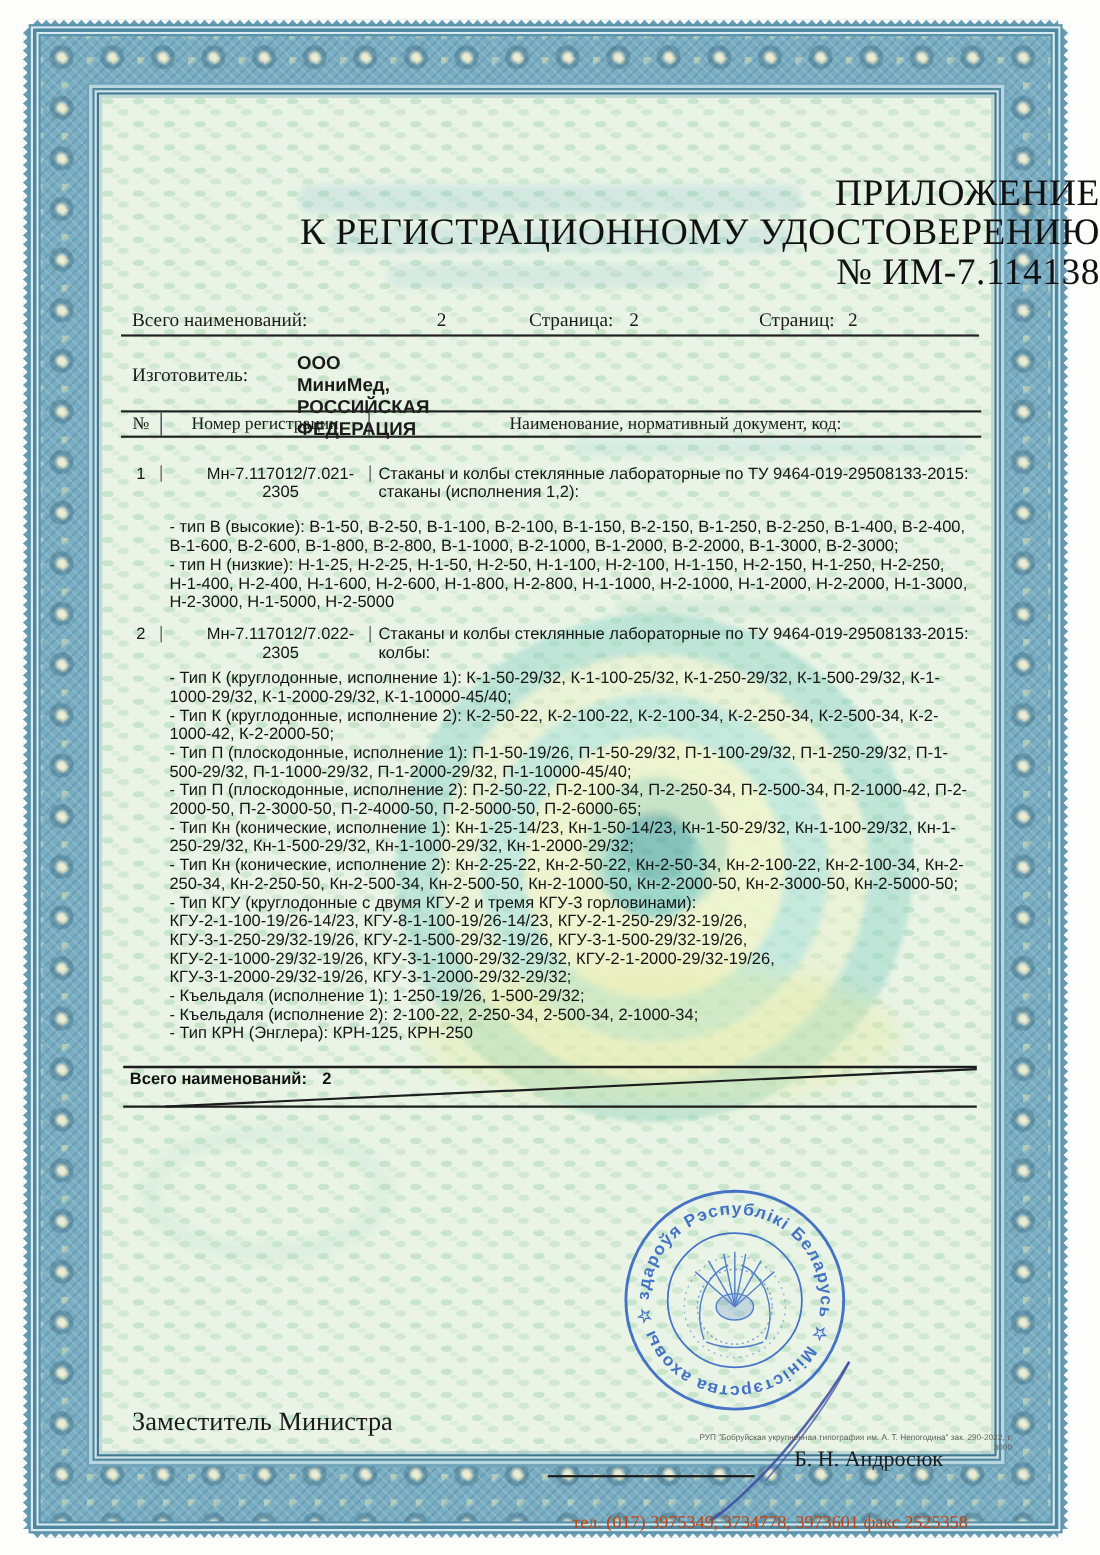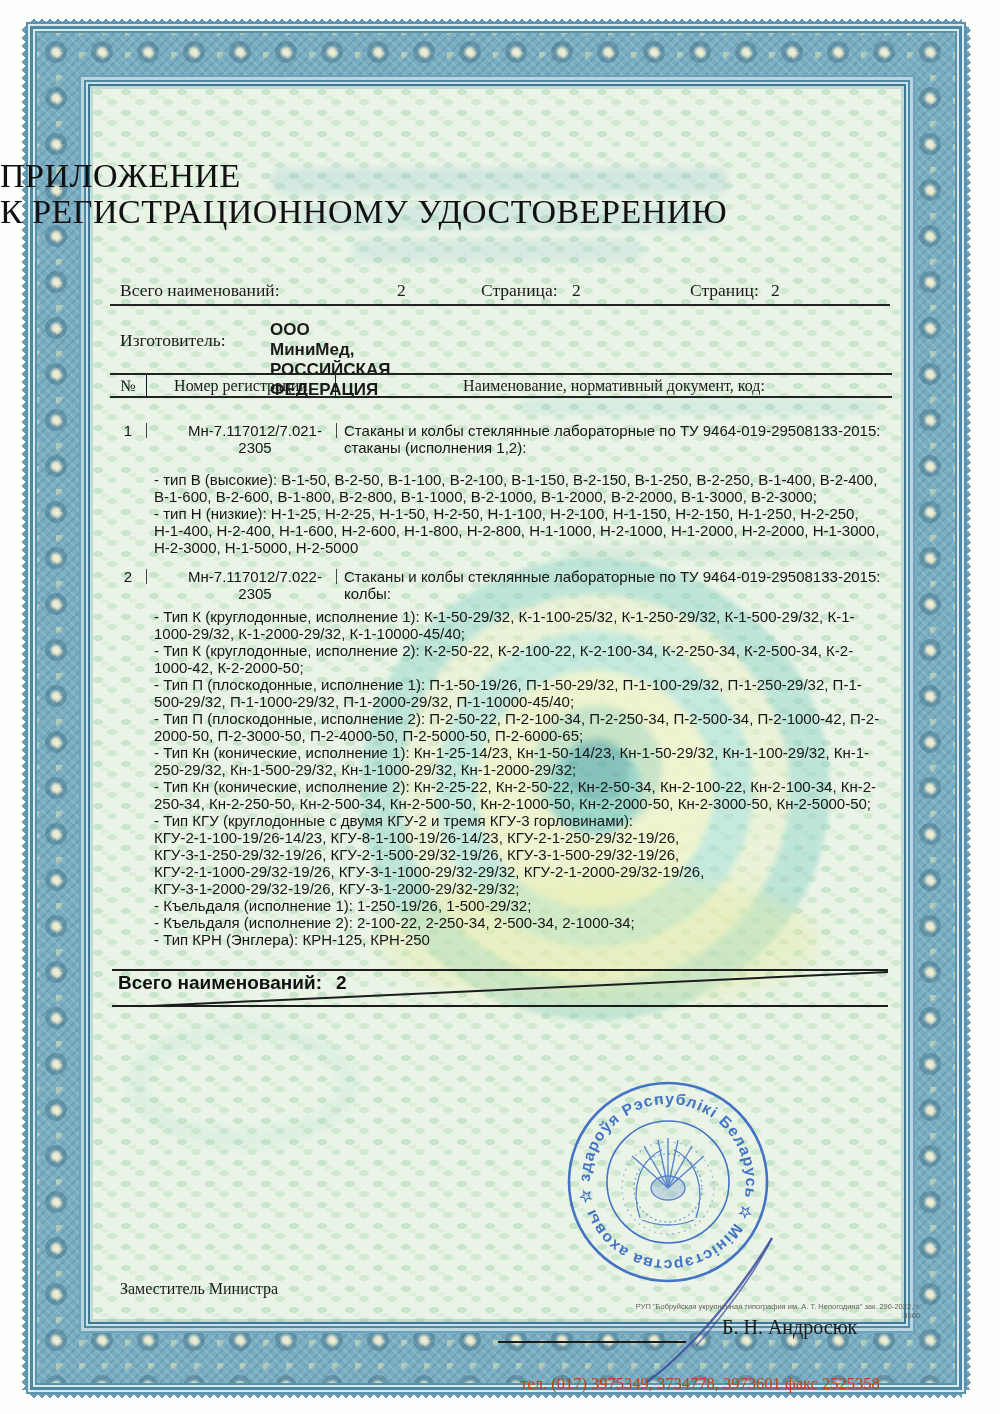--- a/index.html
+++ b/index.html
@@ -52,21 +52,21 @@
   .smudge{position:absolute;border-radius:10px;filter:blur(3px);pointer-events:none;}
   .g1{left:272px;top:168px;width:456px;height:26px;background:rgba(100,170,200,.17);}
   .g2{left:300px;top:206px;width:420px;height:24px;background:rgba(100,170,200,.15);}
   .g3{left:352px;top:240px;width:290px;height:22px;background:rgba(100,170,200,.13);}
   .g4{left:520px;top:399px;width:360px;height:15px;background:rgba(110,185,205,.15);}
   .g5{left:560px;top:546px;width:320px;height:13px;background:rgba(120,190,170,.15);}
   .g6{left:128px;top:1022px;width:230px;height:126px;border-radius:50%;filter:blur(5px);
       background:transparent;border:18px solid rgba(150,210,190,.14);box-sizing:border-box;}
   
   .abs{position:absolute;}
-  .title{left:0;right:0;top:158px;text-align:left;font-size:34px;line-height:36px;
+  .title{left:0;right:0;top:158px;text-align:right;font-size:34px;line-height:36px;
          letter-spacing:.5px;color:#111;}
   .meta{top:280px;font-size:17.5px;}
   .meta span{position:absolute;white-space:nowrap;}
   .m-l1{left:120px;} .m-v1{left:397px;} .m-l2{left:481px;} .m-v2{left:572px;}
   .m-l3{left:690px;} .m-v3{left:771px;}
   .rule1{left:110px;top:304px;width:780px;height:2px;background:#222;}
   .manu{top:318px;font-size:17.5px;}
   .manu .label{position:absolute;left:120px;margin-top:12px;}
   .manu .value{position:absolute;left:270px;font-family:"Liberation Sans",sans-serif;
                font-weight:bold;font-size:17px;top:2px;}
@@ -85,24 +85,24 @@
   .cell-num{width:36px;text-align:center;flex:none;}
   .cell-reg{width:190px;flex:none;text-align:center;box-sizing:border-box;padding:0 6px 0 34px;}
   .cell-name{flex:1;padding-left:8px;}
   .details{margin:15px 0 0 44px;width:734px;}
   .details p{margin:0;}
   .row2{margin-top:12px;}
   .details2{margin-top:6px;}
   
   .strike{left:108px;top:962px;width:786px;height:50px;}
   .summary{left:118px;top:972px;font-family:"Liberation Sans",sans-serif;font-weight:bold;
-           font-size:19px;color:#111;}
+           font-size:15px;color:#111;}
   .summary .v{margin-left:14px;}
   
-  .deputy{left:120px;top:1280px;font-size:16px;}
+  .deputy{left:120px;top:1280px;font-size:24px;}
   .printnote{left:620px;top:1302px;width:300px;text-align:right;
              font-family:"Liberation Sans",sans-serif;font-size:7.5px;color:#60605a;}
   .sigline{left:498px;top:1341px;width:188px;height:2px;background:#1c1c1c;}
   .signer{left:722px;top:1316px;font-size:20px;white-space:nowrap;}
   .phone{left:500px;top:1374px;width:400px;text-align:center;font-size:16.5px;color:#c2410c;}
   .stamp{left:562px;top:1076px;width:212px;height:212px;opacity:.88;}
   .pen{left:600px;top:1180px;width:220px;height:210px;}
 </style>
 </head>
 <body>
@@ -122,20 +122,21 @@
   <div class="smudge g1"></div>
   <div class="smudge g2"></div>
   <div class="smudge g3"></div>
   <div class="smudge g4"></div>
   <div class="smudge g5"></div>
   <div class="smudge g6"></div>
 
   <div class="abs title">
     <div>ПРИЛОЖЕНИЕ</div>
     <div>К РЕГИСТРАЦИОННОМУ УДОСТОВЕРЕНИЮ</div>
+    <div>№ ИМ-7.114138</div>
   </div>
 
   <div class="abs meta">
     <span class="m-l1">Всего наименований:</span>
     <span class="m-v1">2</span>
     <span class="m-l2">Страница:</span>
     <span class="m-v2">2</span>
     <span class="m-l3">Страниц:</span>
     <span class="m-v3">2</span>
   </div>

